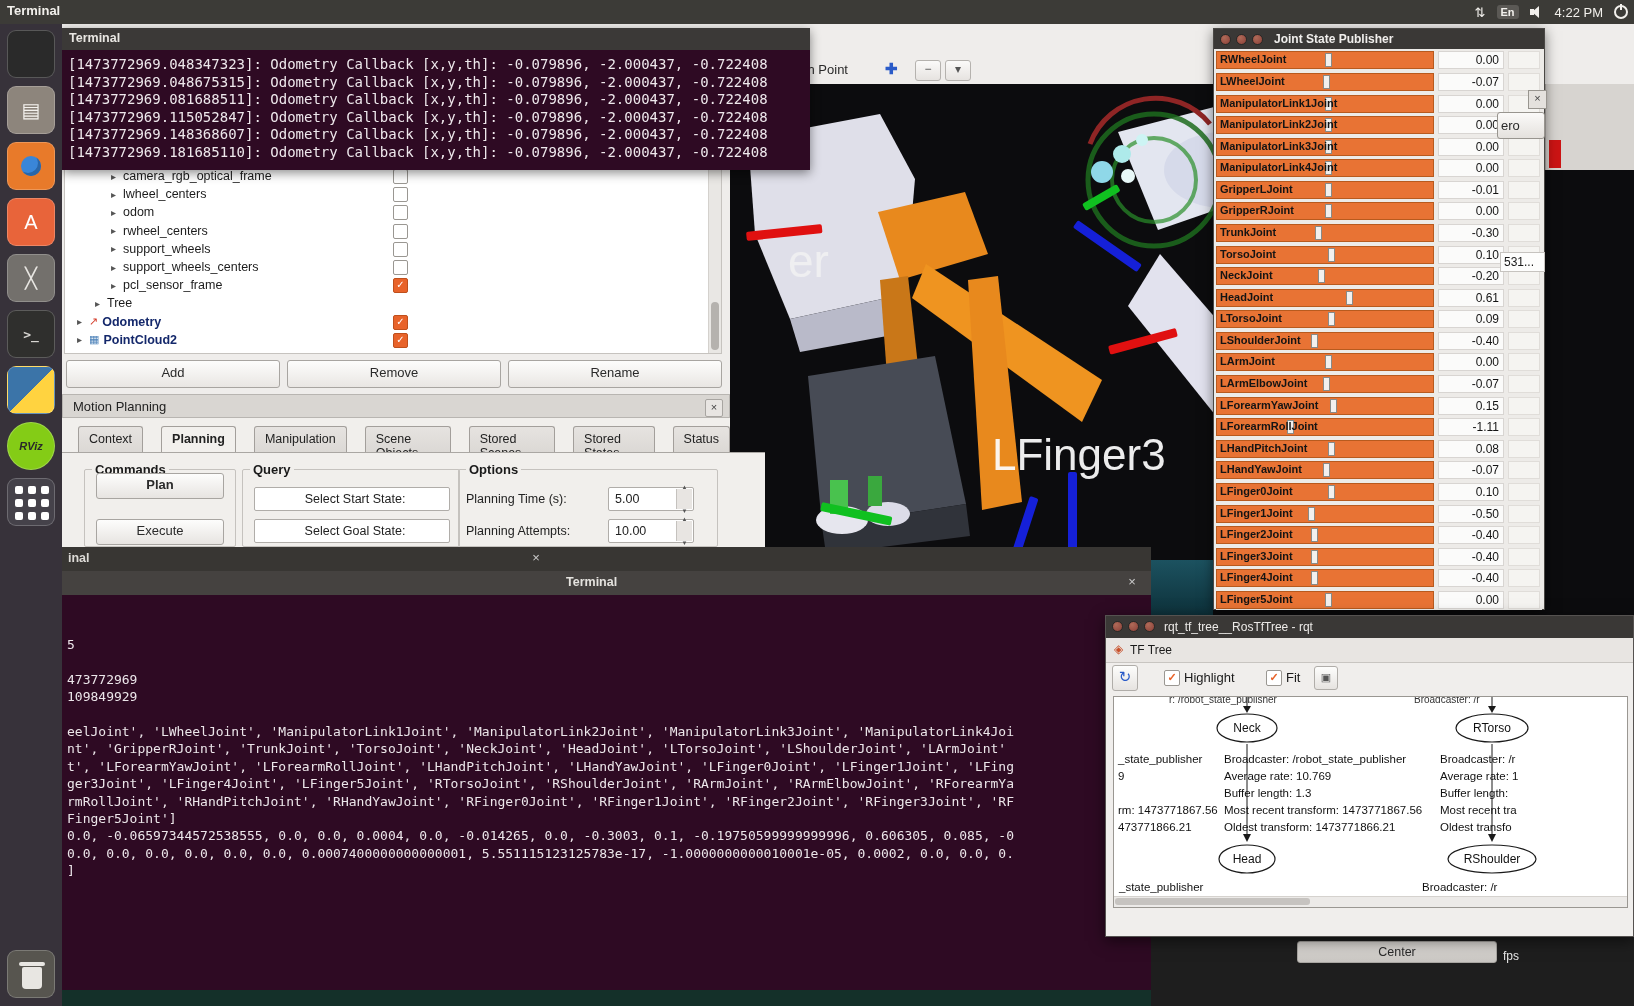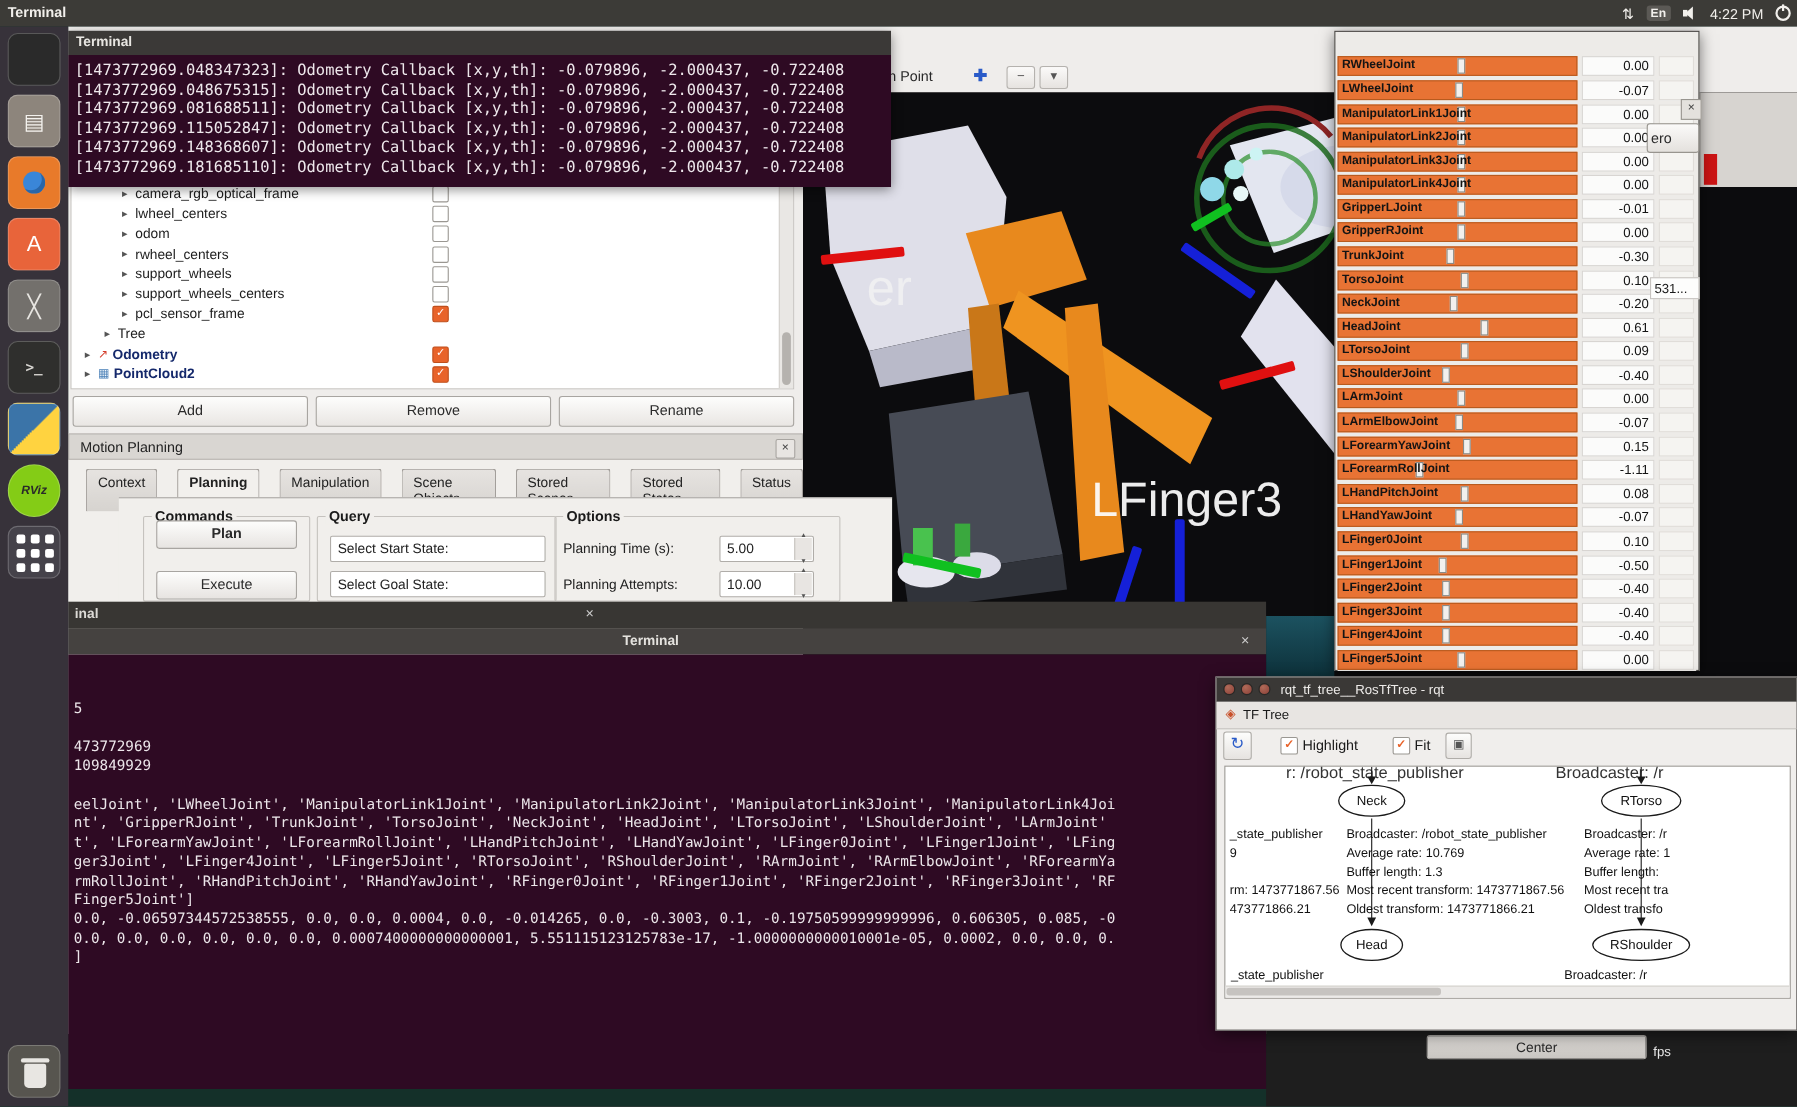--- a/index.html
+++ b/index.html
@@ -71,27 +71,27 @@
   
   .mp{position:absolute;left:0;top:370px;width:668px;height:153px;background:#f1efec;}
   .mp-title{position:absolute;left:0;top:0;width:668px;height:24px;background:#d9d6d2;border:1px solid #b8b5b1;box-sizing:border-box;}
   .mp-title-text{position:absolute;left:10px;top:4px;font-size:13px;color:#222;}
   .mp-close{position:absolute;right:6px;top:4px;width:16px;height:16px;border:1px solid #a8a5a1;border-radius:2px;background:#e8e5e2;
             font-size:11px;line-height:14px;text-align:center;color:#444;cursor:pointer;}
   .mp-tabs{position:absolute;left:16px;top:32px;display:flex;gap:18px;}
   .mp-tab{padding:5px 10px;font-size:12.5px;color:#222;background:linear-gradient(#e6e3e0,#d6d3cf);
           border:1px solid #a39f9b;border-bottom:none;border-radius:3px 3px 0 0;cursor:pointer;}
   .mp-tab.active{background:#f2f0ed;position:relative;top:0px;font-weight:bold;}
-  .mp-body{position:absolute;left:0;top:58px;width:703px;height:95px;background:#f1efec;border-top:1px solid #aaa7a3;margin-left:46px;}
+  .mp-body{position:absolute;left:0;top:58px;width:703px;height:95px;background:#f1efec;border-top:1px solid #aaa7a3;}
   .grp-frame{position:absolute;border:1px solid #c5c2be;border-radius:2px;}
   .grp-head{position:absolute;font-size:13px;font-weight:bold;color:#1a1a1a;background:#f1efec;padding:0 3px;}
   .qt-btn{position:absolute;width:126px;height:24px;border:1px solid #a8a5a1;border-radius:3px;background:linear-gradient(#fdfdfc,#e7e4e1);
           font-size:13px;color:#2a2a2a;text-align:center;line-height:22px;cursor:pointer;}
   .qt-field{position:absolute;height:24px;background:#ffffff;border:1px solid #b0ada9;border-radius:2px;box-sizing:border-box;
-            font-size:12.5px;color:#222;line-height:22px;padding-left:6px;cursor:pointer;}
+            font-size:12.5px;color:#222;line-height:22px;padding-left:6px;cursor:pointer;text-align:center;}
   .spin{position:absolute;width:86px;height:24px;background:#fff;border:1px solid #b0ada9;border-radius:2px;box-sizing:border-box;
         font-size:12.5px;color:#222;line-height:22px;padding-left:6px;}
   .spin .arrows{position:absolute;right:1px;top:1px;bottom:1px;width:15px;background:#e8e5e2;border-left:1px solid #c5c2be;
         display:flex;flex-direction:column;align-items:center;justify-content:center;font-size:6px;color:#555;gap:2px;cursor:pointer;}
   .opt-label{position:absolute;font-size:12.5px;color:#222;}
 
   
   .wall-frag{left:1151px;top:560px;width:62px;height:57px;background:linear-gradient(#1c5260,#0d3039);z-index:6;}
   .zero-frag{left:1497px;top:112px;width:48px;height:27px;border:1px solid #98958f;border-radius:3px;background:linear-gradient(#fbfaf9,#e4e1dd);
              font-size:13px;color:#2a2a2a;line-height:25px;padding-left:3px;box-sizing:border-box;z-index:22;cursor:pointer;}
@@ -148,21 +148,21 @@
   .rqt-smallbtn{position:absolute;left:208px;top:4px;width:22px;height:22px;border:1px solid #b0ada9;border-radius:3px;
                 background:linear-gradient(#fdfdfc,#e6e3e0);font-size:11px;text-align:center;line-height:20px;color:#555;cursor:pointer;}
   .rqt-canvas{position:absolute;left:7px;top:80px;width:515px;height:212px;background:#ffffff;border:1px solid #9a9792;box-sizing:border-box;overflow:hidden;}
   .rqt-svg{position:absolute;left:0;top:0;}
   .rqt-svg ellipse{fill:#fff;stroke:#1a1a1a;stroke-width:1.2;}
   .rqt-svg text{font-family:"Liberation Sans",sans-serif;font-size:12px;text-anchor:middle;fill:#111;}
   .rqt-svg .edge{stroke:#1a1a1a;stroke-width:1;}
   .rqt-svg .edgehead{fill:#1a1a1a;}
   .edge-block{position:absolute;font-size:11.5px;color:#111;line-height:17px;white-space:nowrap;}
   .edge-line{height:17px;}
-  .tinycut{position:absolute;font-size:15px;color:#333;top:-3px;white-space:nowrap;}
+  .tinycut{position:absolute;font-size:10px;color:#333;top:-3px;white-space:nowrap;}
   .rqt-botlabel{position:absolute;font-size:11.5px;color:#111;white-space:nowrap;}
   .rqt-hscroll{position:absolute;left:0;right:0;bottom:0;height:10px;background:#eceae8;border-top:1px solid #d5d2ce;}
   .rqt-hthumb{position:absolute;left:1px;top:1px;width:195px;height:7px;background:#c6c3c0;border-radius:3px;cursor:pointer;}
 
   
   .br-panel{left:1151px;top:937px;width:483px;height:69px;background:#1e1e1e;z-index:8;}
   .center-btn{position:absolute;left:146px;top:4px;width:200px;height:22px;background:linear-gradient(#dcd9d5,#c9c6c2);
               border:1px solid #a9a6a2;border-radius:3px;font-size:12.5px;color:#2a2a2a;text-align:center;line-height:20px;box-sizing:border-box;cursor:pointer;}
   .fps-text{position:absolute;left:352px;top:12px;font-size:12px;color:#e8e8e8;}
 </style>
@@ -422,20 +422,26 @@
 
 
         <div class="btline">0.0, 0.0, 0.0, 0.0, 0.0, 0.0, 0.0007400000000000001, 5.551115123125783e-17, -1.0000000000010001e-05, 0.0002, 0.0, 0.0, 0.</div>
 
         <div class="btline">]</div>
 
     </div>
   </div>
 
   <div class="abs jsp">
+    <div class="jsp-titlebar">
+      <span class="wb-circle" style="left:6px;"></span>
+      <span class="wb-circle" style="left:22px;"></span>
+      <span class="wb-circle" style="left:38px;"></span>
+      <span class="jsp-title">Joint State Publisher</span>
+    </div>
     <div class="jsp-rows">
 
         <div class="jsp-row">
           <div class="jsp-track">
             <div class="jsp-handle" style="left: 50%;"></div>
           </div>
           <span class="jsp-label">RWheelJoint</span>
           <span class="jsp-value">0.00</span>
           <span class="jsp-strip"></span>
         </div>

